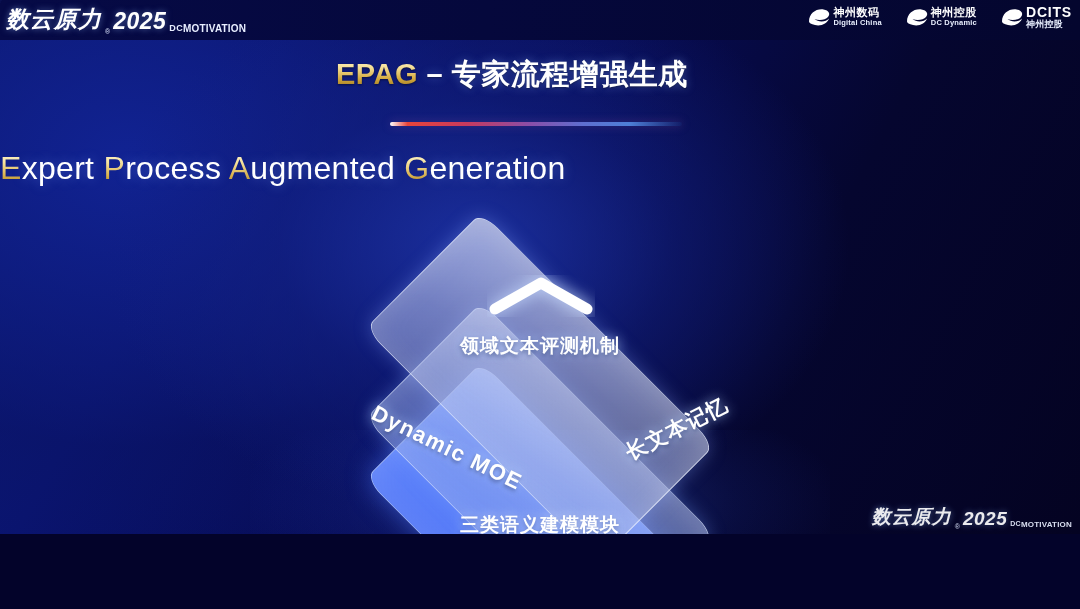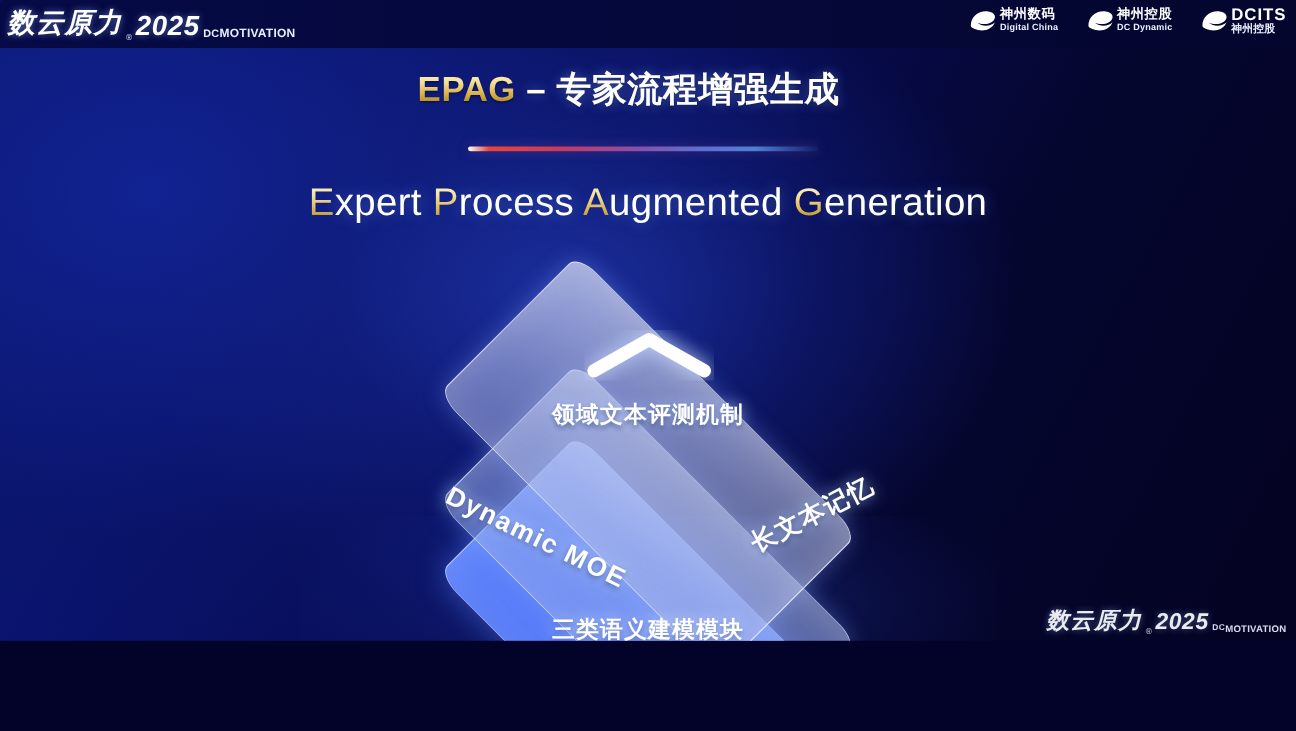--- a/index.html
+++ b/index.html
@@ -56,36 +56,36 @@
   .corp .txt{ display:flex; flex-direction:column; line-height:1.05; color:#fff; }
   .corp .t1{ font-size:11px; font-weight:bold; letter-spacing:.5px; }
   .corp .t2{ font-size:7.5px; font-weight:bold; letter-spacing:.2px; color:#eaf0ff; }
   .corp.dcits .t1{ font-size:14px; letter-spacing:.8px; }
   .corp.dcits .t2{ font-size:9px; }
 
   .livetitle{ position:absolute; left:8px; top:52px; font-size:22px; font-weight:bold;
     color:#fff; letter-spacing:.5px; white-space:nowrap;
     text-shadow:0 0 10px rgba(120,165,255,.55), 0 1px 2px rgba(0,0,0,.5); }
 
-  .maintitle{ position:absolute; left:348px; top:55px; font-size:29px; font-weight:bold;
+  .maintitle{ position:absolute; left:336px; top:55px; font-size:29px; font-weight:bold;
     white-space:nowrap; letter-spacing:.5px; }
   .maintitle .gold{
     background:linear-gradient(180deg,#fdf4c9 0%,#f3dc8e 32%,#d9b busy 0%,#c89b33 70%,#8d6a18 100%);
     background:linear-gradient(180deg,#fdf4c9 0%,#f5df96 30%,#d2a83c 66%,#8f6d1c 100%);
     -webkit-background-clip:text; background-clip:text; color:transparent;
     -webkit-text-fill-color:transparent;
     filter:drop-shadow(0 1px 1px rgba(0,0,0,.45));
   }
   .maintitle .wht{ color:#fff; text-shadow:0 0 10px rgba(130,170,255,.45),0 1px 2px rgba(0,0,0,.45); }
 
   .divider{ position:absolute; left:390px; top:122px; width:292px; height:4px; border-radius:2px;
     background:linear-gradient(90deg,#ffffff 0%,#e8453a 6%,#c83a5e 26%,#8a4ea8 48%,#5f6fd0 66%,#4d7fd6 82%,rgba(40,60,140,.25) 100%);
     box-shadow:0 0 10px rgba(160,90,160,.35); }
 
-  .subtitle{ position:absolute; left:0; right:0; top:150px; text-align:center;
+  .subtitle{ position:absolute; left:0; right:0; top:150px; text-align:left;
     font-size:32px; font-weight:normal; letter-spacing:.3px; white-space:nowrap; }
   .subtitle .gold{
     background:linear-gradient(180deg,#fff8dc 0%,#f6e39d 35%,#d8b04a 72%,#a07d22 100%);
     -webkit-background-clip:text; background-clip:text;
     color:transparent; -webkit-text-fill-color:transparent; }
   .subtitle .wht{ color:#fff; text-shadow:0 0 12px rgba(120,160,255,.4); }
 
   
   #stack{ position:absolute; left:0; top:0; width:1080px; height:609px; pointer-events:none; }
 

